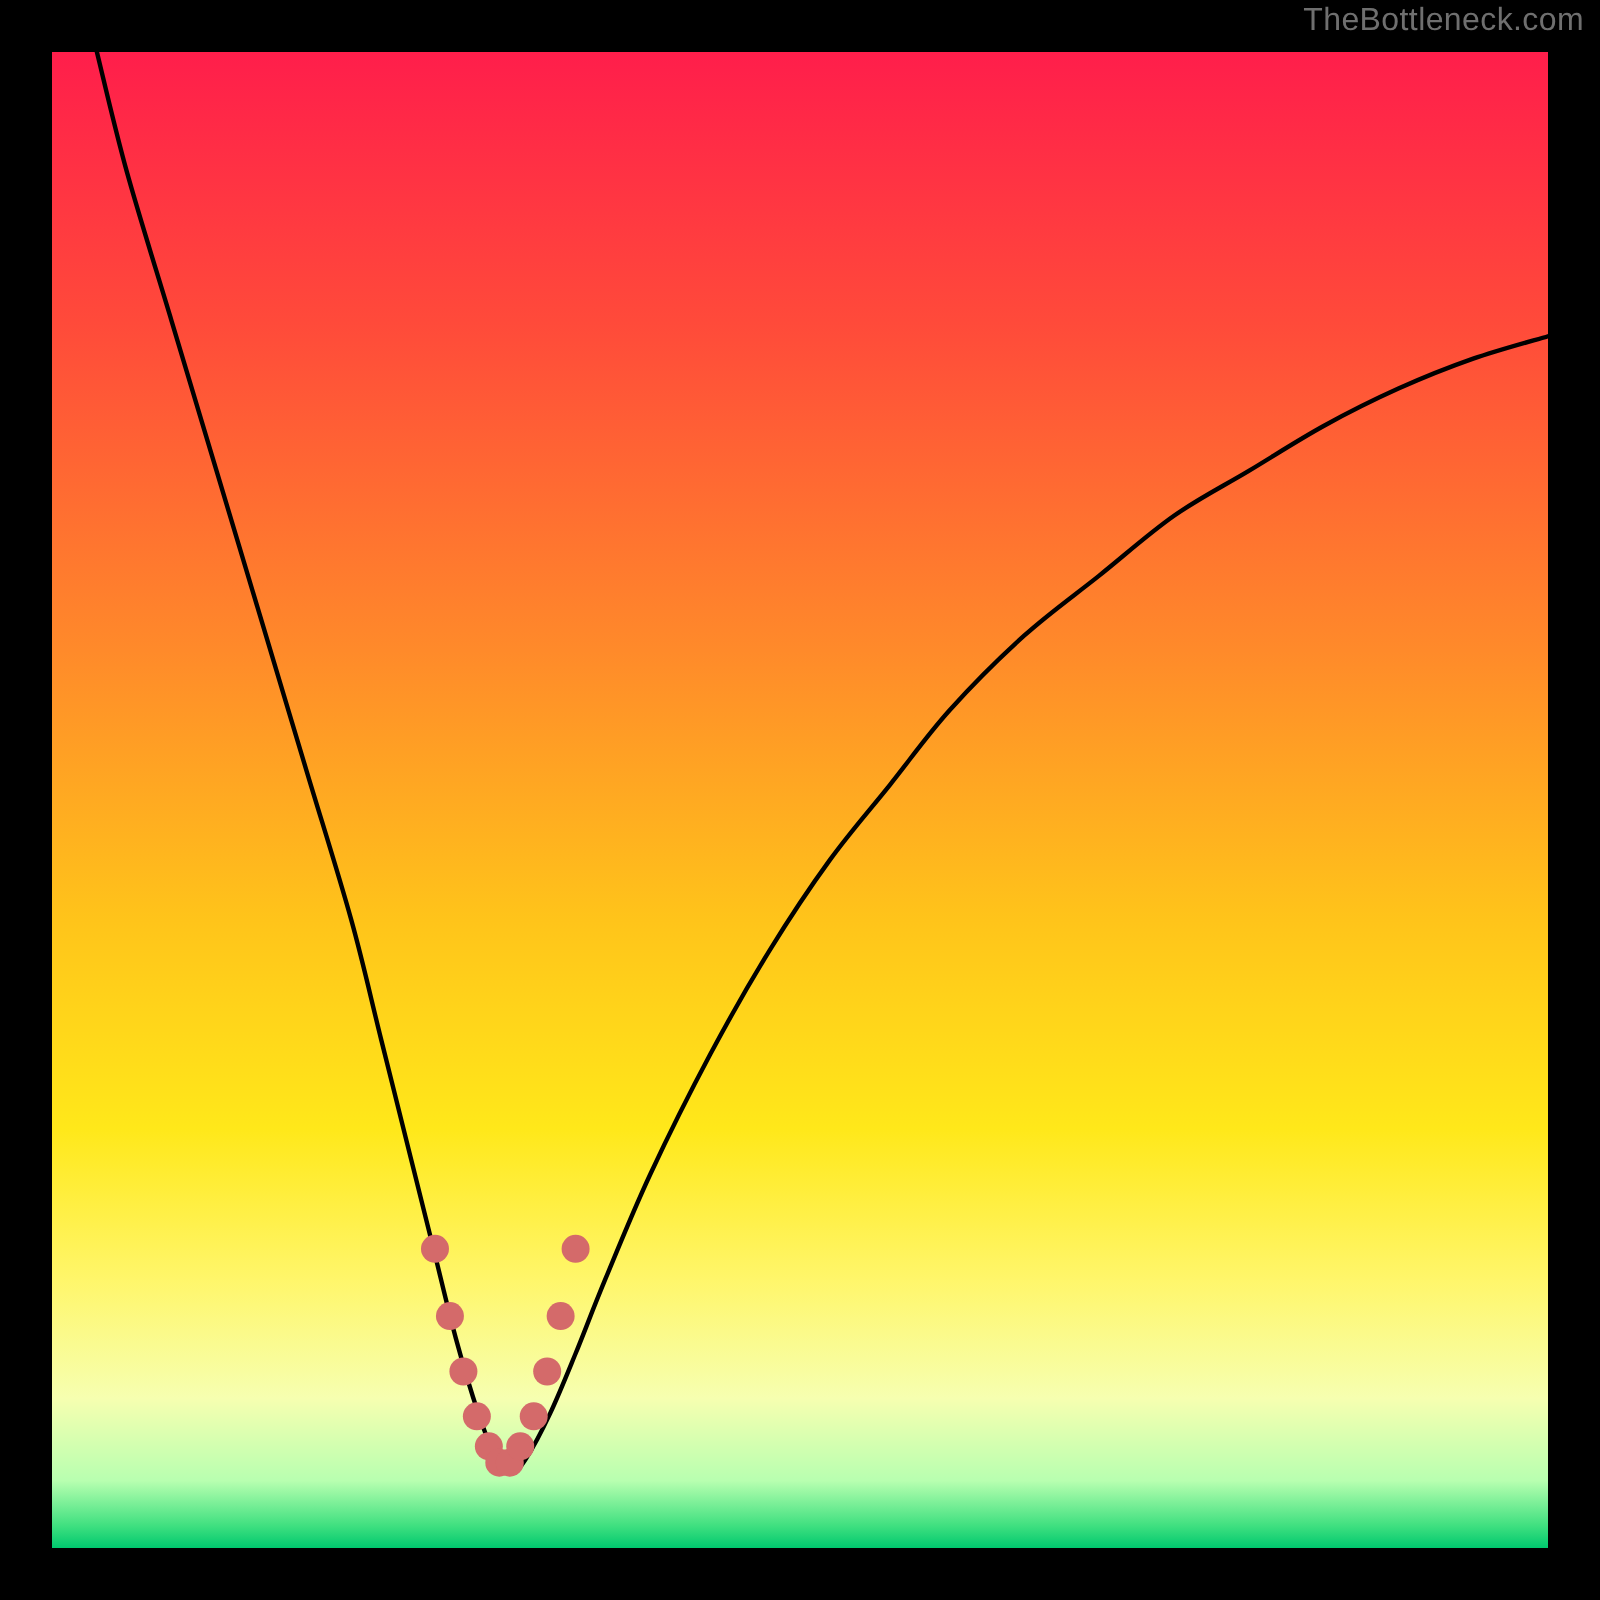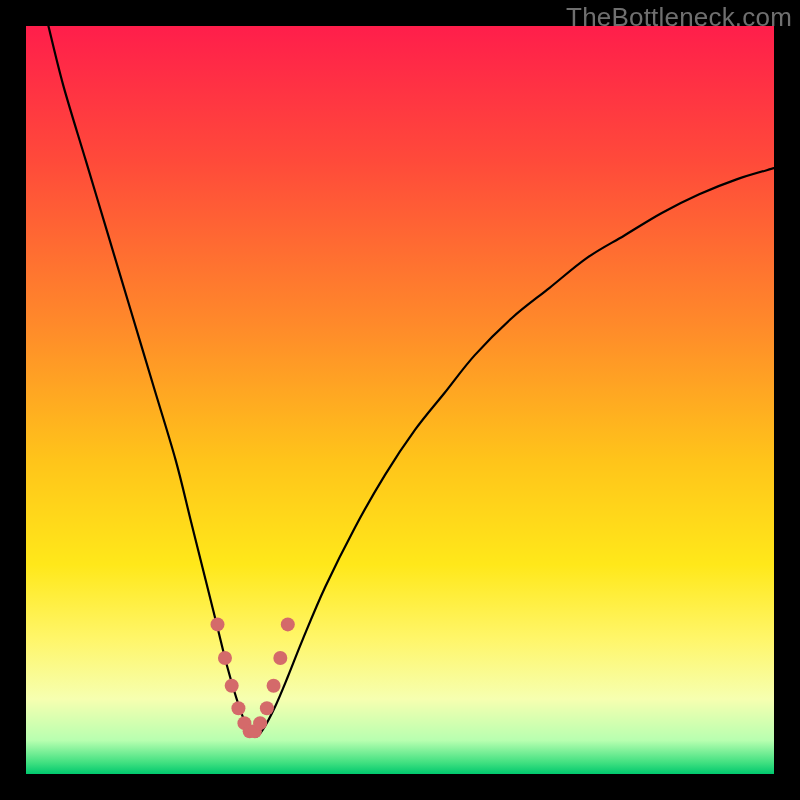--- a/index.html
+++ b/index.html
@@ -23,21 +23,21 @@
     position: absolute;
     left: 0;
     top: 0;
     width: 748px;
     height: 748px;
   }
   .watermark {
     position: absolute;
     top: 2px;
     right: 8px;
-    font-size: 26px;
+    font-size: 16px;
     color: #6f6f6f;
     font-weight: 500;
     letter-spacing: 0.2px;
   }
 </style>
 </head>
 <body>
 
 <div class="watermark">TheBottleneck.com</div>
 

